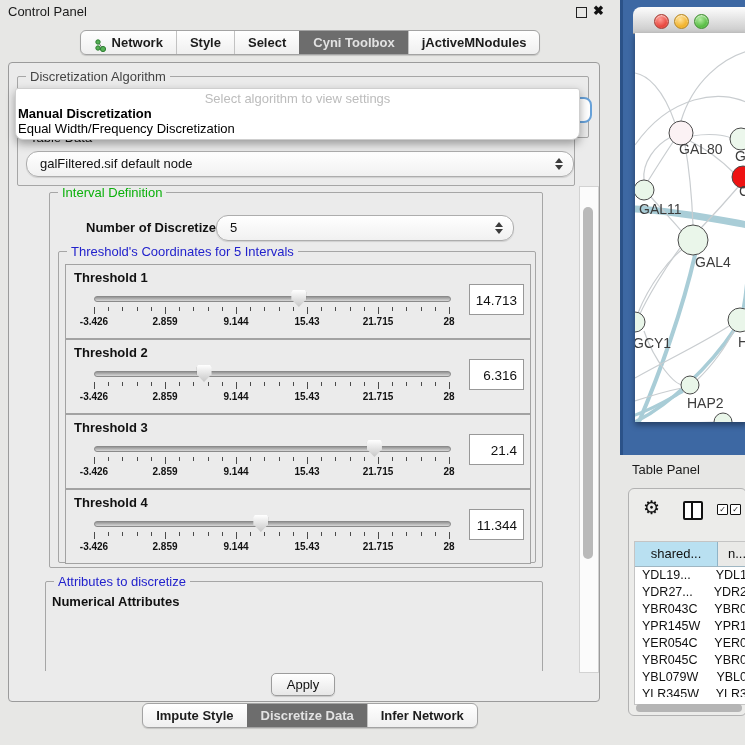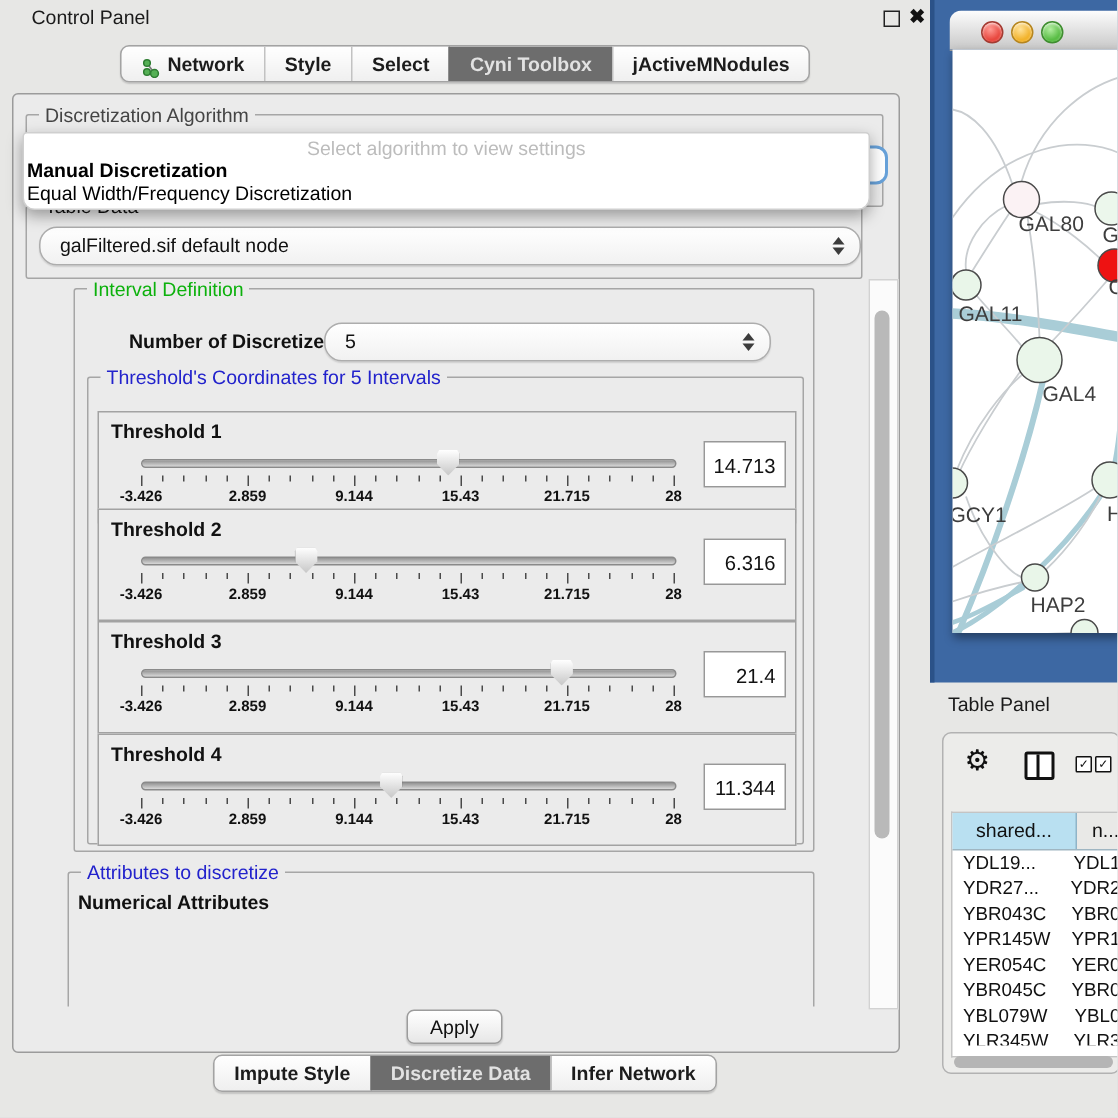--- a/index.html
+++ b/index.html
@@ -3,21 +3,21 @@
 <meta charset="utf-8">
 <style>
   html,body{margin:0;padding:0;}
   body{font-family:"Liberation Sans",sans-serif;background:#d8d8d6;}
   .stage{position:relative;width:745px;height:745px;background:#e7e7e5;overflow:hidden;
          font-size:13px;color:#111;}
   .abs{position:absolute;}
 
   
   .cp{left:0;top:0;width:620px;height:745px;background:#e7e7e5;}
-  .cp-titlebar{left:0;top:0;width:560px;height:24px;margin-left:13px;}
+  .cp-titlebar{left:0;top:0;width:560px;height:24px;}
   .cp-title{left:8px;top:4px;font-size:13px;color:#1a1a1a;}
   .float-icon{left:576px;top:7px;width:9px;height:9px;border:1.5px solid #222;background:transparent;}
   .close-icon{left:593px;top:3px;font-size:13px;font-weight:bold;color:#111;}
 
   .tabrow{left:0;top:30px;width:620px;height:24px;display:flex;justify-content:center;}
   .seg-group{display:flex;height:23px;border:1px solid #a3a3a3;border-radius:6px;overflow:hidden;
              background:linear-gradient(#ffffff,#efefef);box-shadow:0 1px 1px rgba(0,0,0,.15);}
   .seg{padding:0 13px;line-height:23px;font-size:13px;font-weight:700;color:#1c1c1c;
        display:flex;align-items:center;gap:5px;border-left:1px solid #c2c2c2;white-space:nowrap;}
   .seg:first-child{border-left:none;}
@@ -194,21 +194,21 @@
           <div class="abs combo noi-combo">
             <span class="val">5</span>
             <span class="stepper">
                 <span class="up"></span>
                 <span class="dn"></span>
               </span>
           </div>
           <div class="abs group thr-group">
             <span class="group-title gt-blue">Threshold's Coordinates for 5 Intervals</span>
             <div id="threshold-boxes">
-                <div class="thr-box" style="top: 12px; margin-top: 10px;">
+                <div class="thr-box" style="top: 12px;">
                   <div class="thr-label">Threshold 1</div>
                   <div class="track"></div>
                   <div class="tick major" style="left: 28px;"></div>
                   <div class="tick minor" style="left: 42.2px;"></div>
                   <div class="tick minor" style="left: 56.4px;"></div>
                   <div class="tick minor" style="left: 70.6px;"></div>
                   <div class="tick minor" style="left: 84.8px;"></div>
                   <div class="tick major" style="left: 99px;"></div>
                   <div class="tick minor" style="left: 113.2px;"></div>
                   <div class="tick minor" style="left: 127.4px;"></div>

